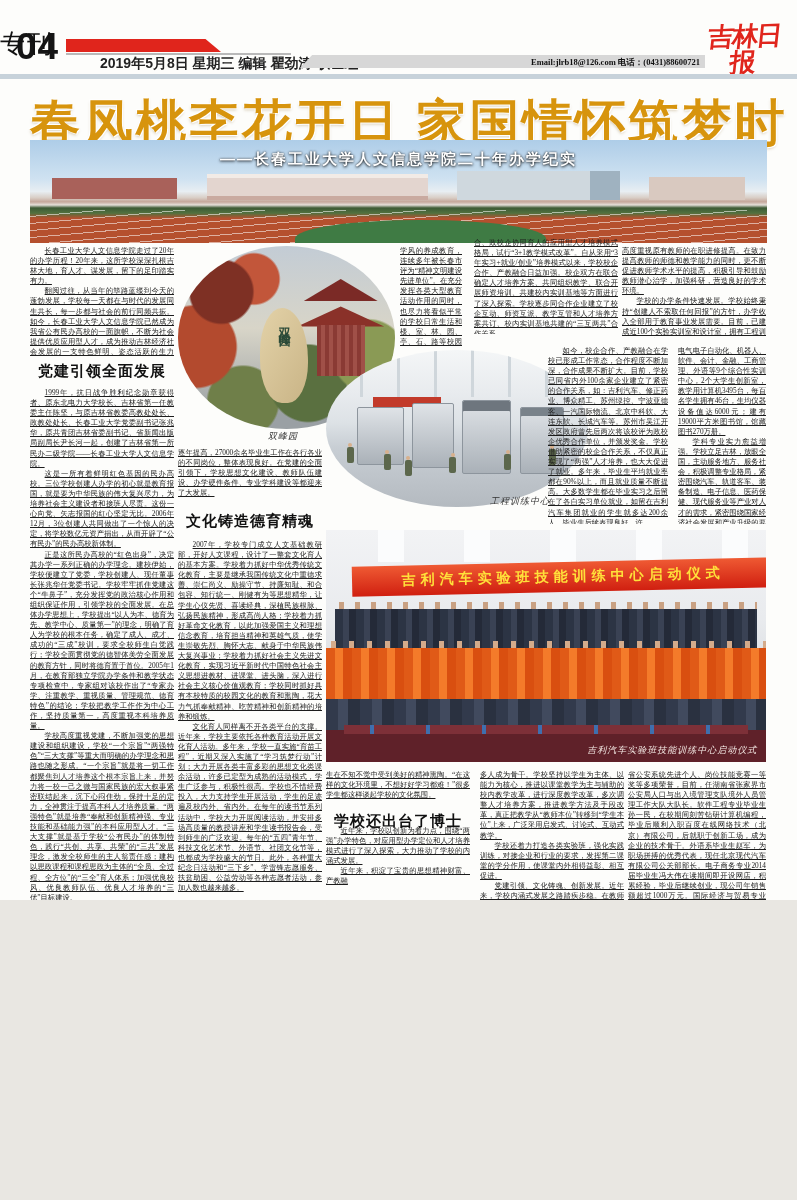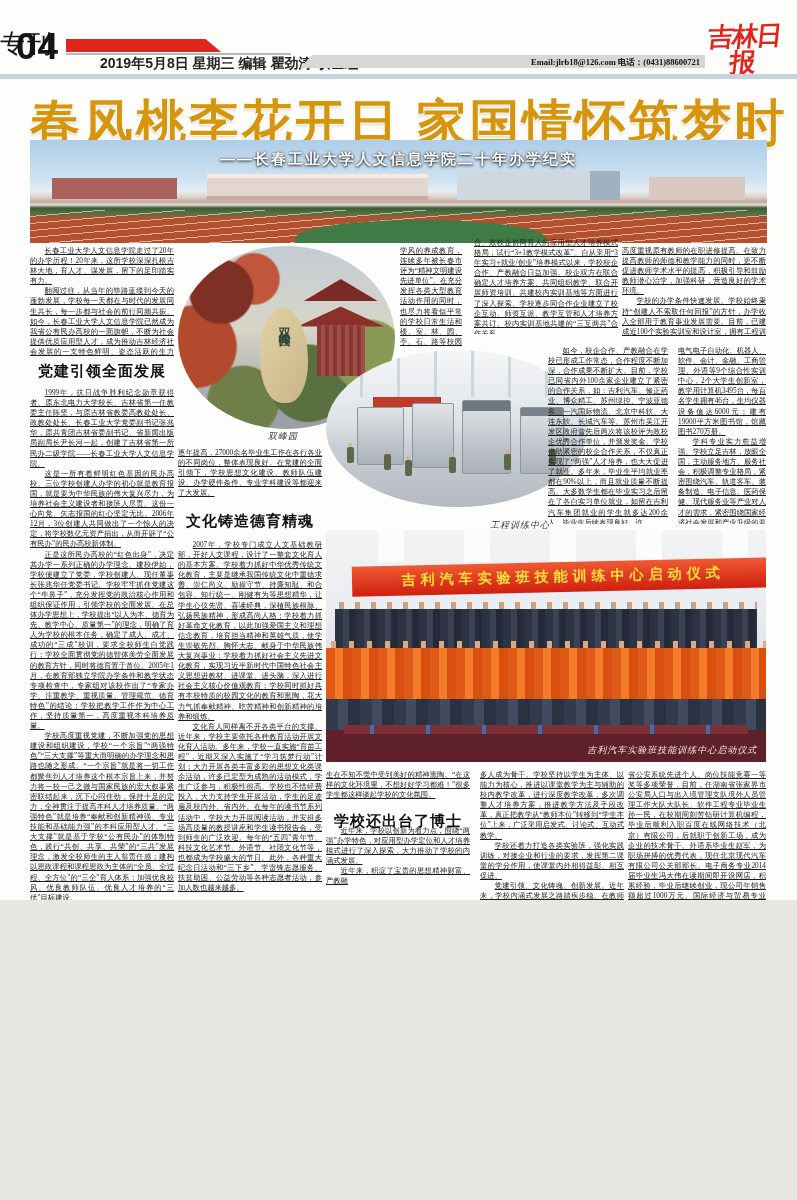--- a/index.html
+++ b/index.html
@@ -205,21 +205,21 @@
     <div class="m m2"></div>
     <div class="m m3"></div>
     <div class="m m4"></div>
     <div class="p p1"></div>
     <div class="p p2"></div>
     <div class="p p3"></div>
     <div class="p p4"></div>
     <div class="p p5"></div>
     <div class="p p6"></div>
   </div>
-  <div class="cap" style="left:460px;top:495px;width:120px;margin-top:24px;">工程训练中心</div>
+  <div class="cap" style="left:460px;top:495px;width:120px;">工程训练中心</div>
 
   <div class="txt cont" style="left:474px;top:238px;width:144px;height:96px;">
       <p>合、政校企协同育人的应用型人才培养模式格局，试行“3+1教学模式改革”。自从采用“3年实习+就业/创业”培养模式以来，学校校企合作、产教融合日益加强。校企双方在联合确定人才培养方案、共同组织教学、联合开展师资培训、共建校内实训基地等方面进行了深入探索。学校逐步同合作企业建立了校企互动、师资互派、教学互管和人才培养方案共订、校内实训基地共建的“三互两共”合作关系。</p>
     </div>
   <div class="txt" style="left:548px;top:346px;width:120px;height:178px;">
       <p>如今，校企合作、产教融合在学校已形成工作常态，合作程度不断加深，合作成果不断扩大。目前，学校已同省内外100余家企业建立了紧密的合作关系，如：吉利汽车、修正药业、博众精工、苏州绿控、宁波亚德客、一汽国际物流、北京中科软、大连东软、长城汽车等。苏州市吴江开发区政府曾先后两次将该校评为政校企优秀合作单位，并颁发奖金。学校借助紧密的校企合作关系，不仅真正实现了“两强”人才培养，也大大促进了就业。多年来，毕业生平均就业率都在90%以上，而且就业质量不断提高。大多数学生都在毕业实习之后留在了各自实习单位就业，如留在吉利汽车集团就业的学生就多达200余人，毕业生后续表现良好，许</p>
     </div>
 
   <div class="txt cont" style="left:622px;top:246px;width:144px;height:92px;">
       <p>高度重视原有教师的在职进修提高。在致力提高教师的师德和教学能力的同时，更不断促进教师学术水平的提高，积极引导和鼓励教师潜心治学，加强科研，营造良好的学术环境。</p>

